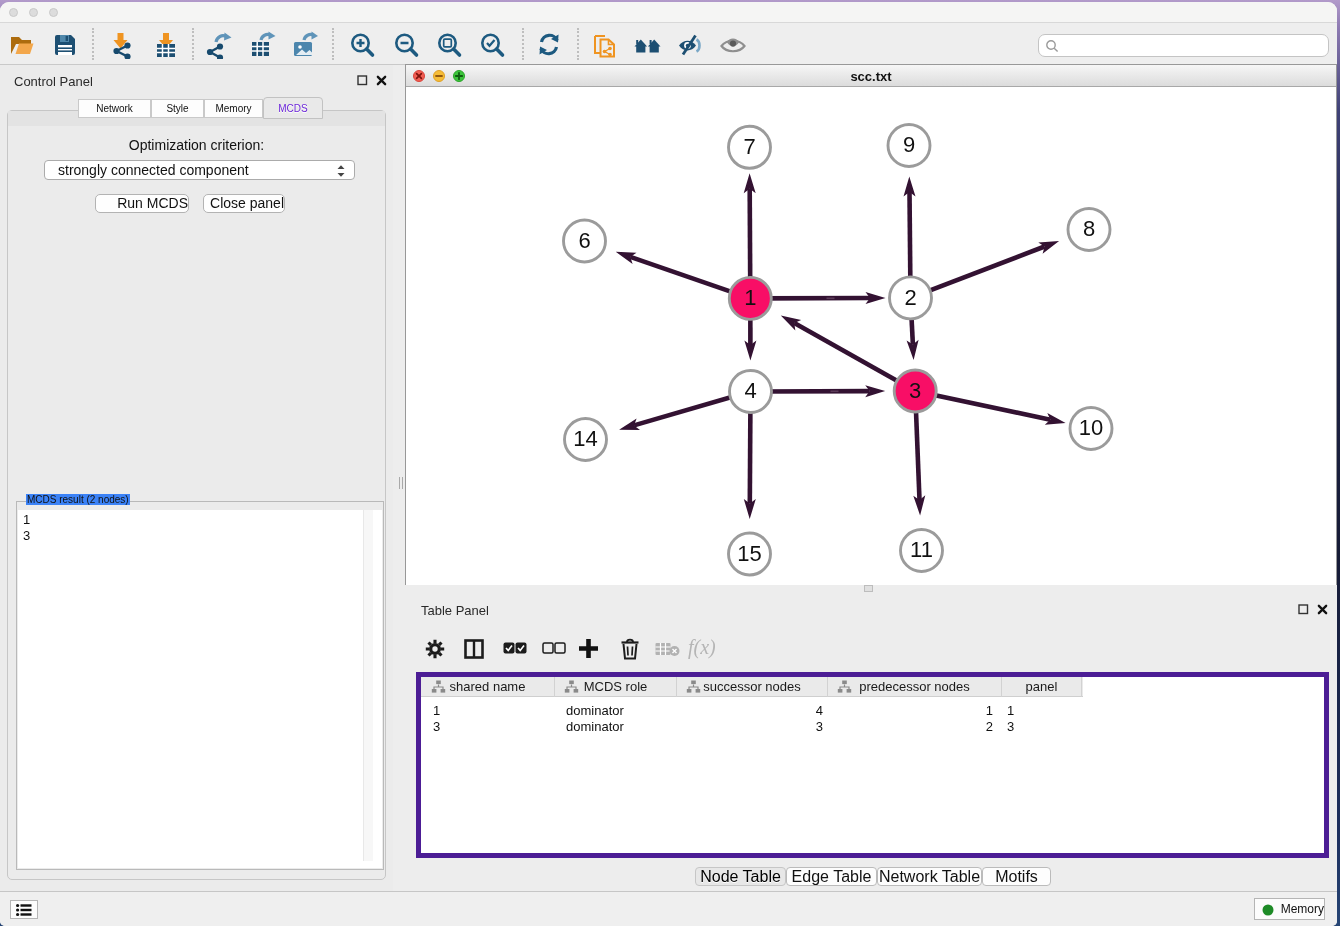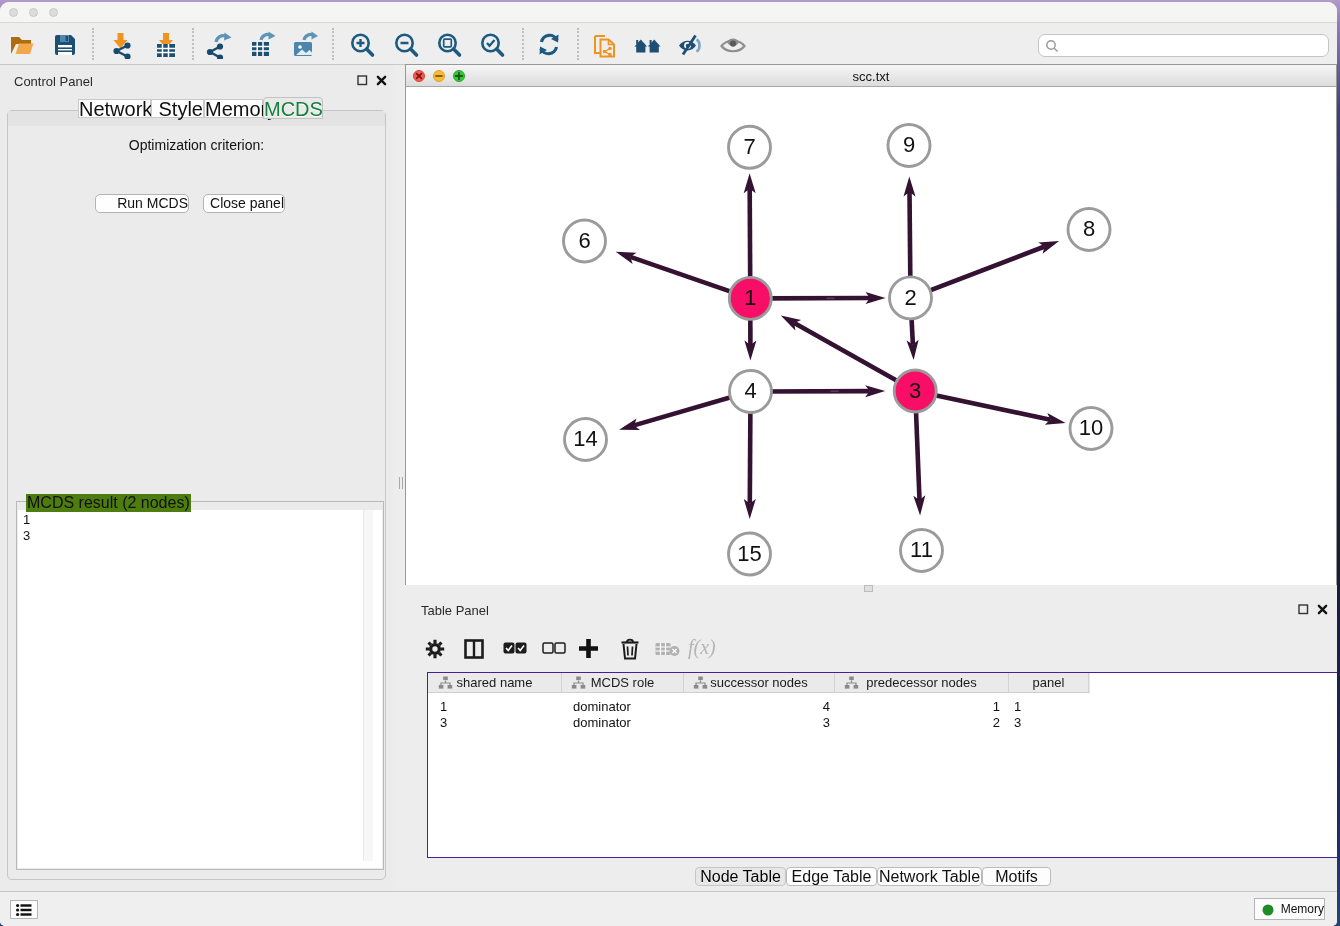--- a/index.html
+++ b/index.html
@@ -9,41 +9,41 @@
 .tl{position:absolute;top:6px;width:9px;height:9px;border-radius:50%;background:#dcdcdc;border:1px solid #c9c9c9}
 .wtitle{position:absolute;top:3px;left:0;width:100%;text-align:center;font-size:14px;color:#a5a0a4}
 .toolbar{position:absolute;left:0;top:21px;width:100%;height:42px;background:#eeeeee;border-bottom:1px solid #c9c9c9}
 .tsep{position:absolute;top:5px;height:32px;width:0;border-left:2px dotted #b3b3b3;opacity:.8}
 .searchbox{position:absolute;left:1038px;top:11px;width:291px;height:23px;background:#fff;border:1px solid #c4c4c4;border-radius:7px}
 .searchbox svg{position:absolute;left:6px;top:4px}
 .ticon{position:absolute;top:0}
 
 .cpanel{position:absolute;left:0;top:63px;width:393px;height:827px;background:#ebebeb}
 .cptitle{position:absolute;left:14px;top:9px;font-size:13px;color:#2a2a2a}
-.tab{position:absolute;top:34px;height:19px;background:#fdfdfd;border:1px solid #c9c9c9;font-size:20px;color:#111;text-align:right;line-height:18px}
-.tabsel{background:#e9e9e9;color:#15803d;border:1px solid #c2c2c2;border-radius:4px 4px 0 0;text-shadow:0 1px 0 #fff}
+.tab{position:absolute;top:34px;height:19px;background:#fdfdfd;border:1px solid #c9c9c9;font-size:10px;color:#111;text-align:center;line-height:18px}
+.tabsel{background:#e9e9e9;color:#6d28d9;border:1px solid #c2c2c2;border-radius:4px 4px 0 0;text-shadow:0 1px 0 #fff}
 .cpbox{position:absolute;left:7px;top:45px;width:379px;height:770px;border:1px solid #c6c6c6;border-radius:5px;background:#ebebeb}
 .optlabel{position:absolute;left:0;top:72px;width:100%;text-align:center;font-size:14px;color:#111}
 .combo{position:absolute;left:44px;top:95px;width:311px;height:20px;background:#fff;border:1px solid #ababab;border-radius:4px;font-size:14px;color:#111;line-height:18px;padding-left:13px}
 .btn{position:absolute;height:19px;background:#fefefe;border:1px solid #b3b3b3;border-radius:5px;font-size:14px;color:#111;text-align:right;line-height:17px}
 .fieldset{position:absolute;left:16px;top:436px;width:368px;height:369px;border:1px solid #b9b9b9}
-.fslabel{position:absolute;left:9px;top:-8px;background:#4d7c0f;font-size:16px;color:#111;padding:0 1px}
+.fslabel{position:absolute;left:9px;top:-8px;background:#3b82f6;font-size:10px;color:#111;padding:0 1px}
 .fsinner{position:absolute;left:1px;top:8px;right:1px;bottom:1px;background:#fff;font-size:13px;color:#111;line-height:16px;padding:2px 0 0 5px}
 .fsscroll{position:absolute;top:0;right:9px;width:10px;height:351px;background:#f7f7f7;border-left:1px solid #e8e8e8}
 
 .frame{position:absolute;left:405px;top:62px;width:932px;height:521px;border:1px solid #989898;background:#fff}
 .ftitle{position:absolute;left:0;top:0;width:100%;height:22px;background:linear-gradient(#f6f6f6,#dcdcdc);border-bottom:1px solid #a8a8a8}
-.ftext{position:absolute;top:4px;width:100%;text-align:center;font-size:13px;color:#111;font-weight:normal}
+.ftext{position:absolute;top:4px;width:100%;text-align:center;font-size:13px;color:#111;font-weight:bold}
 .mb{position:absolute;top:5px;width:12px;height:12px;border-radius:50%}
 .canvas{position:absolute;left:0;top:23px;width:930px;height:497px;background:#fff;overflow:hidden}
 
 .tpanel{position:absolute;left:405px;top:597px;width:932px;height:291px;background:#ededed}
 .tptitle{position:absolute;left:16px;top:4px;font-size:13px;color:#2a2a2a}
 .ttoolbar{position:absolute;left:0;top:27px;width:100%;height:46px}
-.ttable{position:absolute;left:22px;top:73px;width:913px;height:186px;background:#fff;border:1px solid #4c1d95}
+.ttable{position:absolute;left:11px;top:73px;width:913px;height:186px;background:#fff;border:5px solid #4c1d95}
 .thead{position:absolute;left:0;top:0;width:100%;height:20px;background:#eaeaea;border-bottom:1px solid #cfcfcf}
 .th{position:absolute;top:0;height:20px;border-right:1px solid #d2d2d2;font-size:13px;color:#1a1a1a;text-align:center;line-height:20px}
 .thw{position:absolute;top:0;height:20px;background:#fff}
 .trow{position:absolute;font-size:13px;color:#111;height:16px;line-height:16px}
 .btab{position:absolute;top:268px;height:19px;background:#fdfdfd;border:1px solid #bbb;border-radius:4px;color:#111;text-align:center;line-height:18px}
 .btabsel{background:#e7e7e7;border-color:#c6c6c6;color:#000000;text-shadow:0 1px 0 #fff}
 
 .statusbar{position:absolute;left:0;top:889px;width:100%;height:35px;background:#efefef;border-top:1px solid #c6c6c6}
 .sbtn{position:absolute;background:#fcfcfc;border:1px solid #b5b5b5}
 </style></head>
@@ -189,20 +189,26 @@
   <svg style="position:absolute;left:376px;top:10px" width="11" height="11" viewBox="0 0 13 13">
         <path d="M2.2 2.2 L10.8 10.8 M10.8 2.2 L2.2 10.8" stroke="#111" stroke-width="2.8" stroke-linecap="round"></path>
       </svg>
   <div class="cpbox"></div>
   <div style="position:absolute;left:8px;top:46px;width:377px;height:15px;background:#e3e3e3"></div>
   <div class="tab" style="left:78px;width:73px">Network</div>
   <div class="tab" style="left:151px;width:53px">Style</div>
   <div class="tab" style="left:204px;width:59px">Memory</div>
   <div class="tab tabsel" style="left:263px;top:32px;height:22px;width:60px;line-height:22px">MCDS</div>
   <div class="optlabel">Optimization criterion:</div>
+  <div class="combo">strongly connected component
+    <svg style="position:absolute;right:8px;top:3px" width="10" height="14" viewBox="0 0 10 14">
+          <path d="M1.5 5 L5 1.2 L8.5 5Z" fill="#444"></path>
+          <path d="M1.5 9 L5 12.8 L8.5 9Z" fill="#444"></path>
+        </svg>
+  </div>
   <div class="btn" style="left:95px;top:129px;width:94px">Run MCDS</div>
   <div class="btn" style="left:203px;top:129px;width:82px">Close panel</div>
   <div class="fieldset">
     <div class="fsinner">1<br>3<div class="fsscroll"></div></div>
     <div class="fslabel">MCDS result (2 nodes)</div>
   </div>
  </div>
  <div style="position:absolute;left:399px;top:475px;width:1px;height:12px;background:#a9a9a9"></div>
  <div style="position:absolute;left:402px;top:475px;width:1px;height:12px;background:#a9a9a9"></div>
  <div class="frame">

